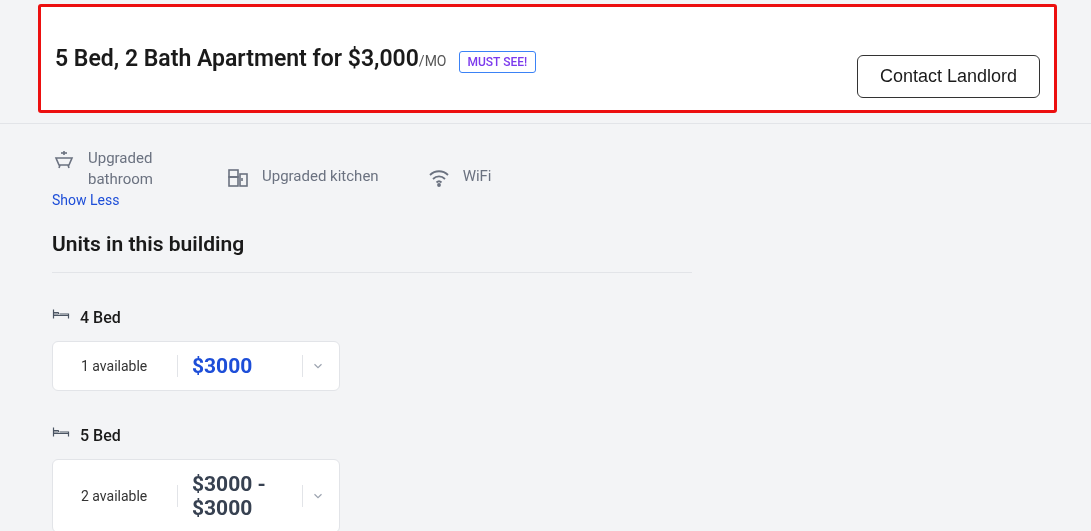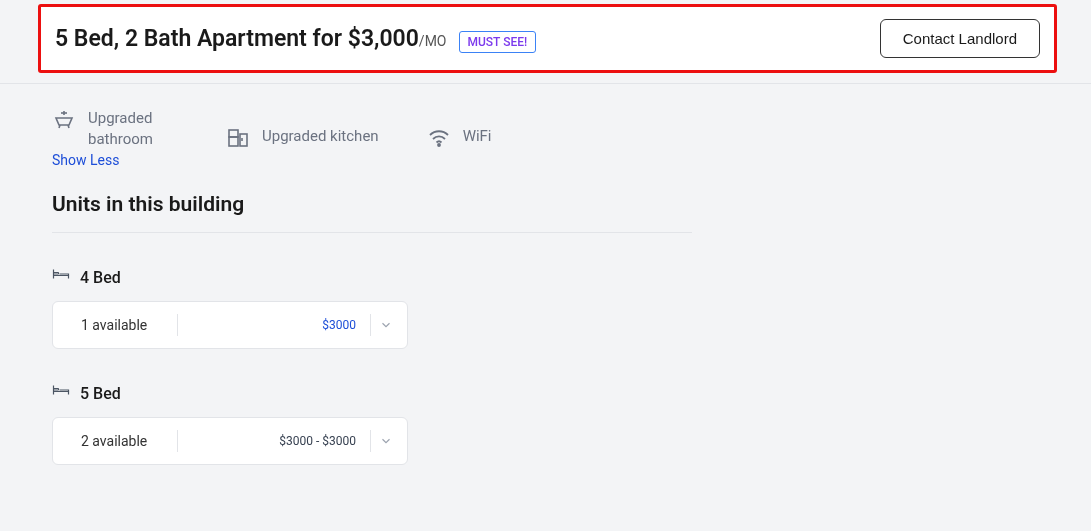--- a/index.html
+++ b/index.html
@@ -48,24 +48,25 @@
       padding: 3px 8px;
       border-radius: 3px;
       margin-left: 4px;
       vertical-align: middle;
     }
     .contact-button {
       background: #ffffff;
       border: 1px solid #333;
       border-radius: 6px;
       padding: 10px 22px;
-      font-size: 15px;
+      font-size: 18px;
       color: #1a1a1a;
       cursor: pointer;
       font-weight: 500;
+      margin-top: 36px;
     }
     .page-body {
       border-top: 1px solid #e2e4e8;
       padding: 24px 52px;
     }
     .amenities-row {
       display: flex;
       gap: 48px;
       align-items: flex-end;
     }
@@ -124,39 +125,39 @@
     .bed-label {
       font-size: 16px;
       font-weight: 500;
       color: #1a1a1a;
       margin-top: 7px;
     }
     .unit-card {
       background: #ffffff;
       border: 1px solid #e2e4e8;
       border-radius: 6px;
-      width: 356px;
+      width: 288px;
       display: flex;
       align-items: center;
       padding: 12px 14px;
       gap: 0;
     }
     .unit-col {
       padding: 0 14px;
     }
     .unit-available {
       font-size: 14px;
       color: #333;
       width: 110px;
     }
     .unit-price {
-      font-size: 12px;
-      font-weight: 400;
+      font-size: 21px;
+      font-weight: 700;
       flex: 1;
-      text-align: right;
+      text-align: left;
     }
     .divider {
       width: 1px;
       height: 22px;
       background: #e2e4e8;
     }
     .chevron {
       width: 14px;
       height: 14px;
       color: #9ca3af;

